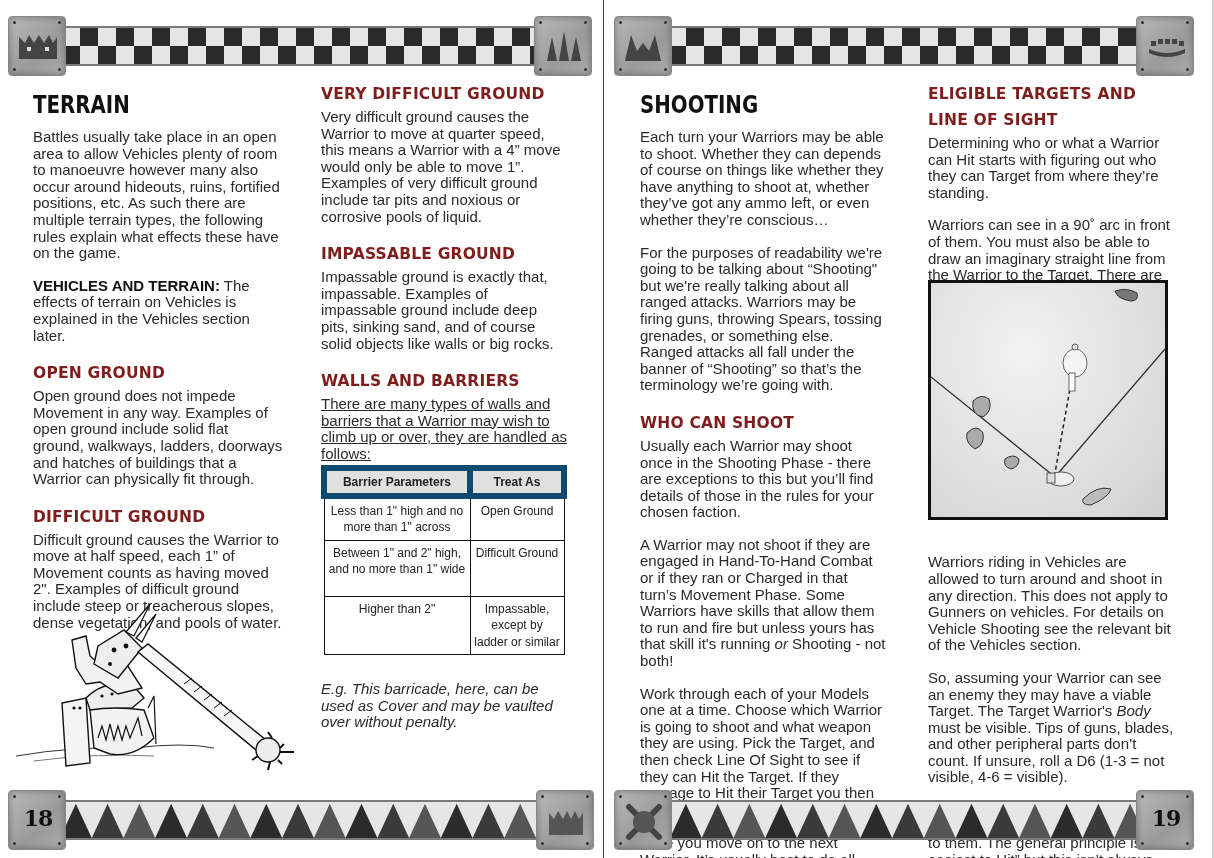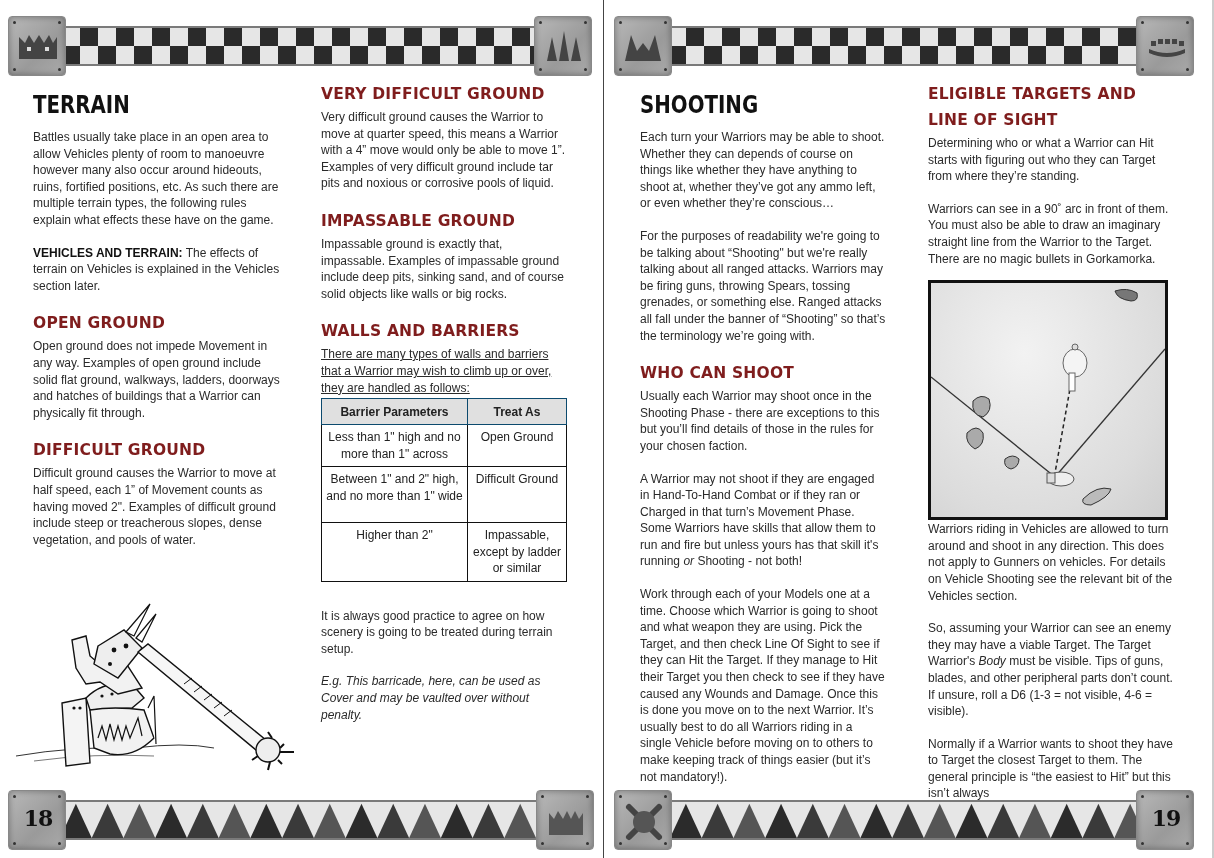--- a/index.html
+++ b/index.html
@@ -25,26 +25,26 @@
       linear-gradient(45deg, #2a2a2a 25%, transparent 25%, transparent 75%, #2a2a2a 75%),
       linear-gradient(45deg, #2a2a2a 25%, transparent 25%, transparent 75%, #2a2a2a 75%);
     background-size: 36px 36px; background-position: 0 0, 18px 18px; }
   .teeth { width: 100%; height: 100%; background: #e6e6e6; }
   .page-num { position: absolute; left: 0; top: 14px; width: 58px; text-align: center; font-family: "DejaVu Serif", serif; font-weight: bold; font-size: 22px; color: #111; letter-spacing: -1px; }
 
   
   .col { position: absolute; }
   h1.display { font-family: "DejaVu Sans", sans-serif; font-weight: 900; font-size: 22px; letter-spacing: 0px; color: #111; transform: scaleY(1.15); transform-origin: left top; margin-bottom: 14px; font-stretch: condensed; }
   h2.section { font-family: "DejaVu Sans", sans-serif; font-weight: bold; font-size: 15.5px; color: #7f1d1d; letter-spacing: 0.2px; line-height: 26px; margin-bottom: 2px; }
-  p.body { font-size: 12px; line-height: 16.6px; color: #2a2a2a; margin-bottom: 16px; }
+  p.body { font-size: 15px; line-height: 16.6px; color: #2a2a2a; margin-bottom: 16px; }
   p.body b { font-family: "Liberation Sans", sans-serif; font-weight: bold; color: #111; }
   p.body i { font-style: italic; }
 
   table.barrier { border-collapse: collapse; width: 246px; font-size: 12px; margin-top: 2px; margin-bottom: 26px; }
-  table.barrier th { background: #e0e0e0; font-weight: bold; border: 1px solid #0c4a6e; padding: 4px 3px; height: 26px; font-size: 12px; }
+  table.barrier th { background: #e0e0e0; font-weight: bold; border: 6px solid #0c4a6e; padding: 4px 3px; height: 26px; font-size: 12px; }
   table.barrier td { border: 1px solid #111; text-align: center; vertical-align: top; padding: 4px 3px; line-height: 16.5px; }
   table.barrier td.c1 { width: 146px; }
 
   .figure { position: absolute; border: 3px solid #111; background: radial-gradient(ellipse at 40% 30%, #f2f2f2, #dcdcdc 70%, #cfcfcf); overflow: hidden; }
   .illustration { position: absolute; }
 </style>
 </head>
 <body>
 
 <div class="spread">
@@ -109,21 +109,20 @@
           <tr style="height:56px;">
             <td class="c1">Between 1" and 2" high, and no more than 1" wide</td>
             <td>Difficult Ground</td>
           </tr>
           <tr style="height:56px;">
             <td class="c1">Higher than 2"</td>
             <td>Impassable, except by ladder or similar</td>
           </tr>
         </tbody>
       </table>
-      <p class="body">It is always good practice to agree on how scenery is going to be treated during terrain setup.</p>
       <p class="body" style="font-style:italic;">E.g. This barricade, here, can be used as Cover and may be vaulted over without penalty.</p>
     </div>
 
     <div class="illustration" style="left:14px;top:598px;width:290px;height:175px;">
       <svg width="290" height="175" viewBox="0 0 290 175">
         <path d="M2 158 Q60 148 120 150 Q170 144 200 150" stroke="#333" fill="none" stroke-width="1"></path>
         <path d="M20 163 Q80 155 140 158" stroke="#555" fill="none" stroke-width="0.8"></path>
 
         <path d="M48 105 L72 100 L76 165 L52 168 Z" fill="#f4f4f4" stroke="#111" stroke-width="1.4"></path>
         <path d="M72 100 Q90 82 118 86 L130 100 L118 110 L76 112 Z" fill="#eee" stroke="#111" stroke-width="1.4"></path>

